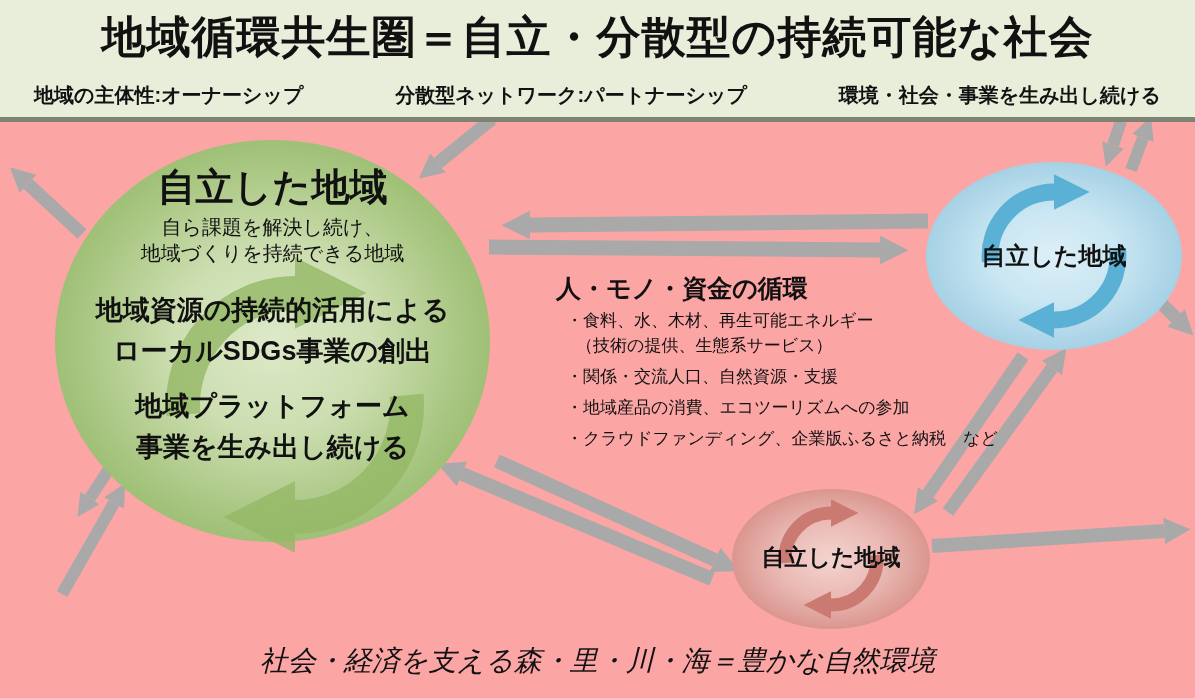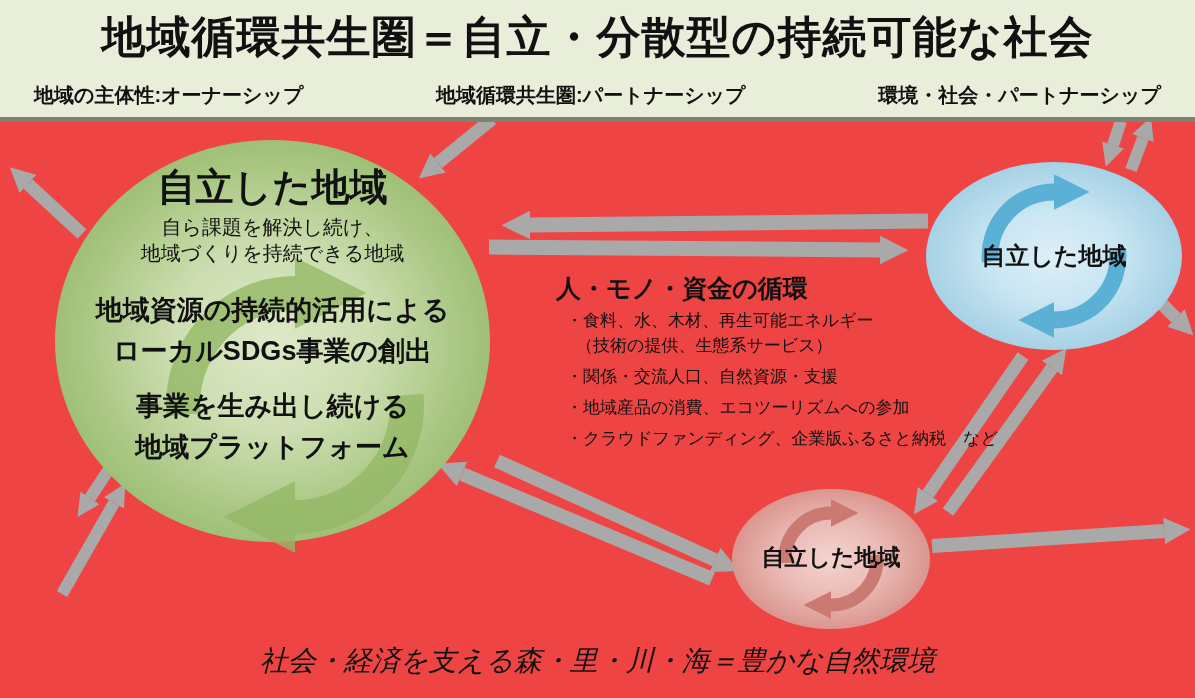--- a/index.html
+++ b/index.html
@@ -1,18 +1,18 @@
 <!DOCTYPE html>
 <html><head>
 <meta charset="utf-8">
 <style>
   html,body{margin:0;padding:0;background:#fff;}
   .stage{
     position:relative;width:1195px;height:698px;overflow:hidden;
-    background:#ef4444;color:#111;
+    background:#fca5a5;color:#111;
     font-family:"Liberation Sans","DejaVu Sans",sans-serif;
   }
   
   .header{position:absolute;left:0;top:0;width:1195px;height:117px;background:#e9eedb;}
   .title{
     position:absolute;left:0;top:8px;width:100%;text-align:center;
     font-size:44px;font-weight:bold;letter-spacing:1px;white-space:nowrap;
   }
   .keywords{
     position:absolute;left:0;top:82px;width:1195px;box-sizing:border-box;
@@ -91,22 +91,22 @@
 
       <line x1="109" y1="469" x2="90" y2="498" stroke-width="12" marker-end="url(#ah)"></line>
       <line x1="62" y1="594" x2="114" y2="503" stroke-width="12" marker-end="url(#ah)"></line>
     </g>
   </svg>
 
   <div class="header">
     <div class="title">地域循環共生圏＝自立・分散型の持続可能な社会</div>
     <div class="keywords">
       <span>地域の主体性:オーナーシップ</span>
-      <span>地域循環共生圏:パートナーシップ</span>
-      <span>環境・社会・パートナーシップ</span>
+      <span>分散型ネットワーク:パートナーシップ</span>
+      <span>環境・社会・事業を生み出し続ける</span>
     </div>
   </div>
   <div class="divider"></div>
 
   <div class="ellipse green-ellipse">
     <svg class="cycle" style="left:85px;top:110px;" width="310" height="310" viewBox="-155 -155 310 310" opacity="0.8">
       <defs>
         <marker id="ahg" viewBox="0 0 10 10" refX="0" refY="5" markerWidth="2.1" markerHeight="2.1" orient="auto" markerUnits="strokeWidth">
             <path d="M0,0 L10,5 L0,10 z" fill="#94b966"></path>
           </marker>
@@ -119,22 +119,22 @@
     <div class="g-title">自立した地域</div>
     <div class="g-desc">
       <div>自ら課題を解決し続け、</div>
       <div>地域づくりを持続できる地域</div>
     </div>
     <div class="g-block1">
       <div>地域資源の持続的活用による</div>
       <div>ローカルSDGs事業の創出</div>
     </div>
     <div class="g-block2">
+      <div>地域プラットフォーム</div>
       <div>事業を生み出し続ける</div>
-      <div>地域プラットフォーム</div>
     </div>
   </div>
 
   <div class="net-sub">人・モノ・資金の循環</div>
   <div class="bullets">
     <div class="item first">・食料、水、木材、再生可能エネルギー</div>
     <div class="cont">（技術の提供、生態系サービス）</div>
     <div class="item">・関係・交流人口、自然資源・支援</div>
     <div class="item">・地域産品の消費、エコツーリズムへの参加</div>
     <div class="item">・クラウドファンディング、企業版ふるさと納税　など</div>

